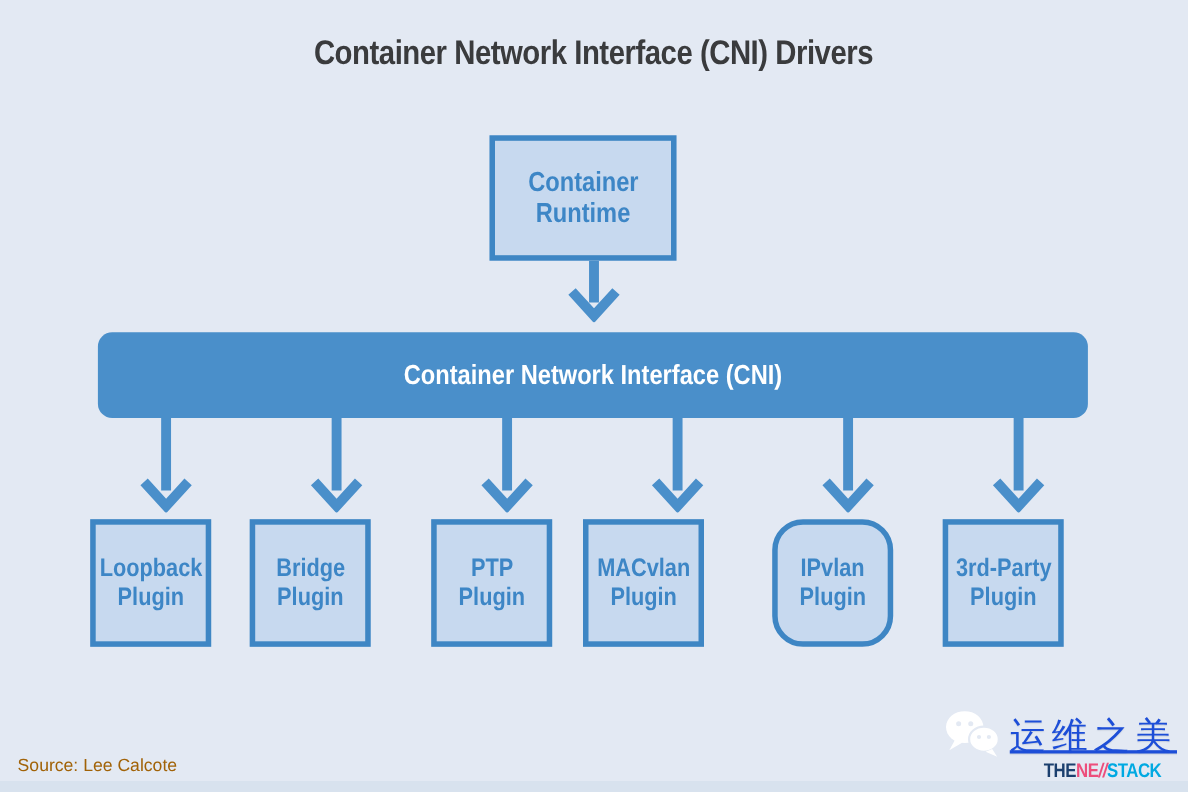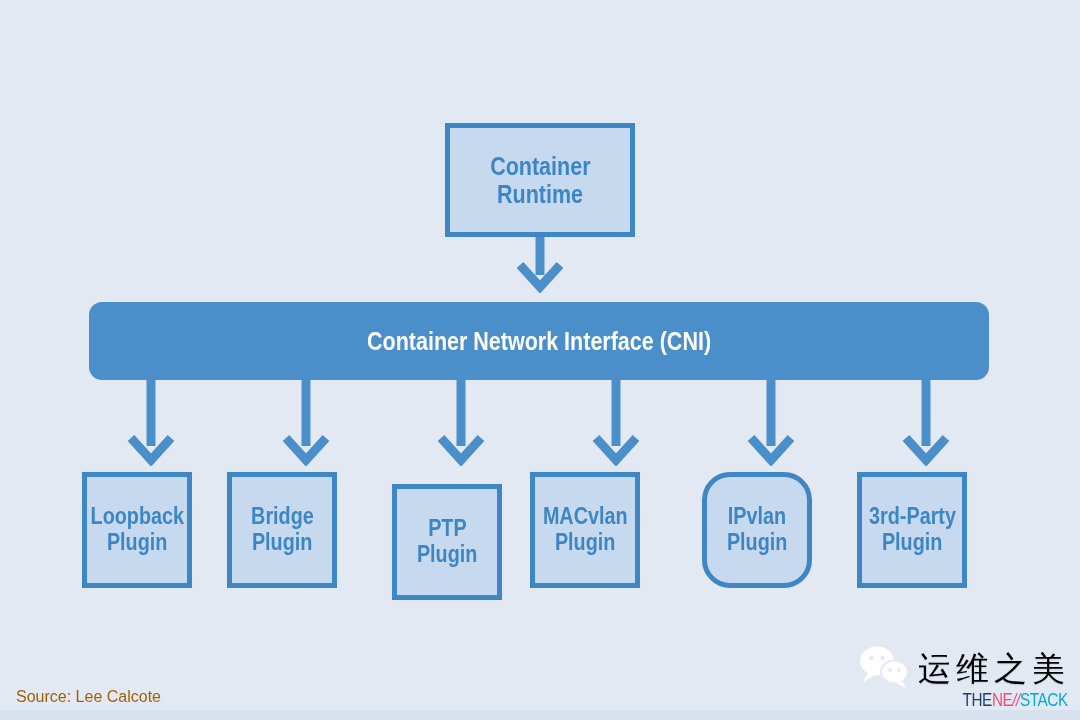--- a/index.html
+++ b/index.html
@@ -43,21 +43,21 @@
     justify-content: center;
     text-align: center;
   }
   .node-box .box-label {
     color: #3d86c6;
     font-weight: bold;
     line-height: 1.12;
   }
   #runtime-box {
     left: 445px; top: 123px;
-    width: 190px; height: 114px;
+    width: 170px; height: 114px;
   }
   #runtime-box .box-label { font-size: 25px; }
   .plugin-box {
     top: 472px;
     width: 110px; height: 116px;
   }
   .plugin-box .box-label { font-size: 23px; }
   
   #cni-bar {
     position: absolute;
@@ -90,44 +90,48 @@
     font-size: 16px;
     color: #a16207;
   }
   #wechat-brand {
     position: absolute;
     right: 10px; top: 644px;
     display: flex;
     align-items: center;
   }
   #wechat-brand .wechat-text {
-    color: #000000;
+    color: #1d4ed8;
     font-size: 33px;
     letter-spacing: 5px;
     margin-left: 8px;
     text-shadow: 0 1px 1px rgba(150,160,180,0.35);
+    text-decoration: underline;
   }
   #newstack-logo {
     position: absolute;
-    right: 12px; top: 690px;
+    right: 24px; top: 690px;
     font-size: 18px;
-    font-weight: normal;
+    font-weight: bold;
     letter-spacing: -0.5px;
   }
   #newstack-logo .lg { display: inline-block; transform: scaleX(0.85); transform-origin: right center; }
   .ns-the   { color: #1b3f6e; }
   .ns-ne    { color: #ed4e7c; }
   .ns-slash { color: #ed4e7c; font-style: italic; }
   .ns-stack { color: #00a9e2; }
 </style>
 </head>
 <body>
 
 <div id="canvas">
 
+  <div class="title-wrap">
+    <span class="condensed title-text">Container Network Interface (CNI) Drivers</span>
+  </div>
 
   <div id="runtime-box" class="node-box">
     <div class="box-label">
       <span class="condensed">Container</span><br>
       <span class="condensed">Runtime</span>
     </div>
   </div>
 
   <div class="arrow" style="left:516px; top:237px;">
     <svg width="48" height="56" viewBox="0 0 48 56">
@@ -182,21 +186,21 @@
       <span class="condensed">Loopback</span><br>
       <span class="condensed">Plugin</span>
     </div>
   </div>
   <div class="node-box plugin-box" style="left:227px;">
     <div class="box-label">
       <span class="condensed">Bridge</span><br>
       <span class="condensed">Plugin</span>
     </div>
   </div>
-  <div class="node-box plugin-box" style="left:392px;margin-top:12px;">
+  <div class="node-box plugin-box" style="left:392px;">
     <div class="box-label">
       <span class="condensed">PTP</span><br>
       <span class="condensed">Plugin</span>
     </div>
   </div>
   <div class="node-box plugin-box" style="left:530px;">
     <div class="box-label">
       <span class="condensed">MACvlan</span><br>
       <span class="condensed">Plugin</span>
     </div>

